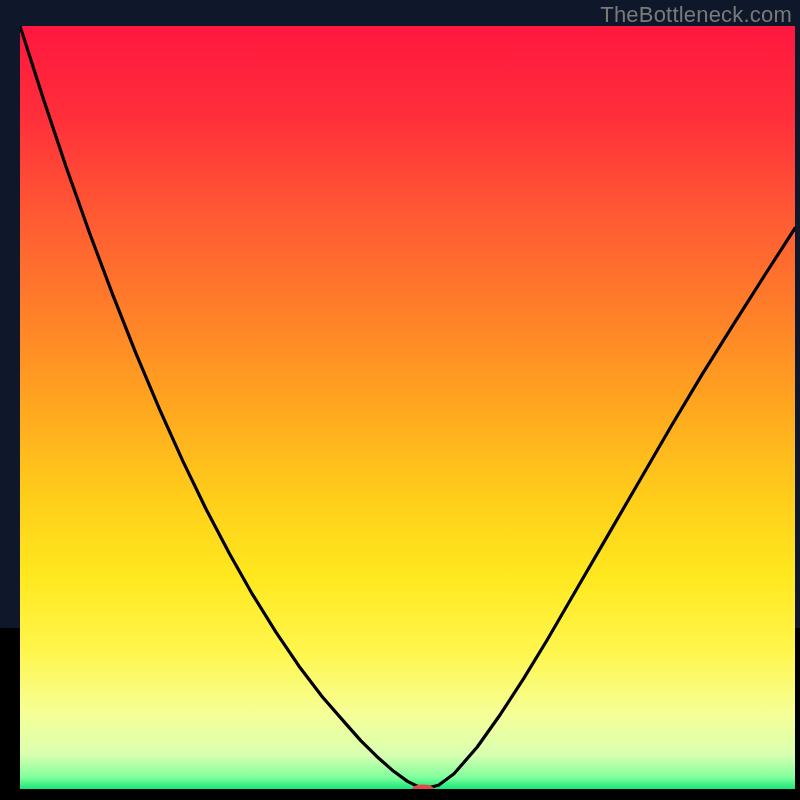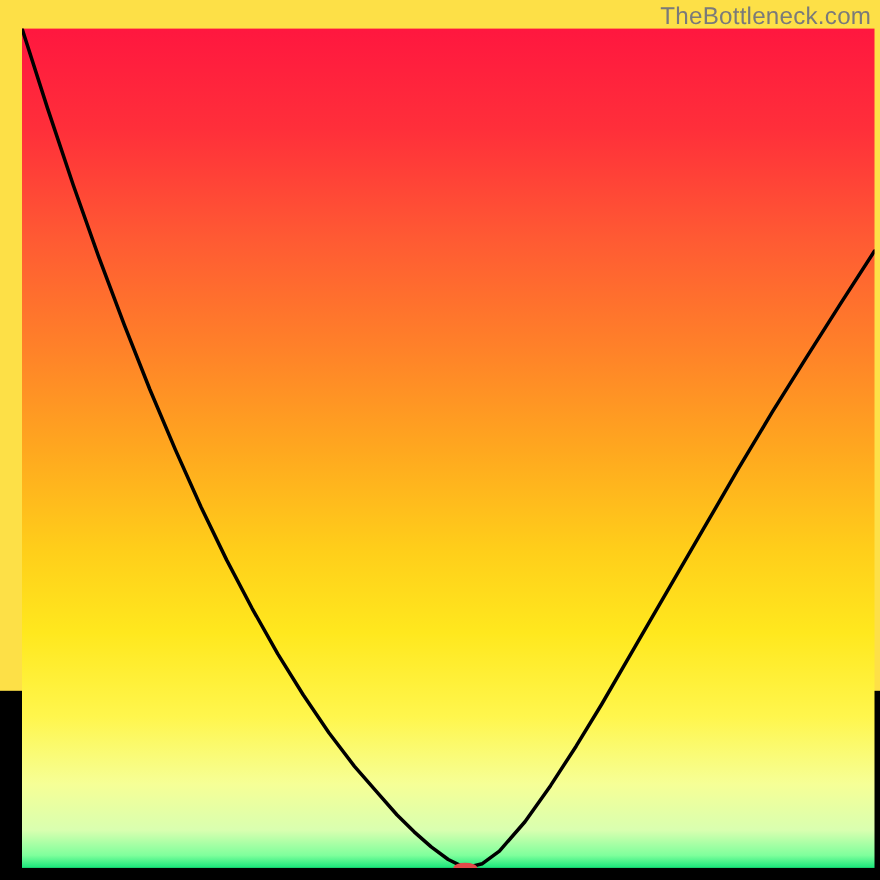--- a/index.html
+++ b/index.html
@@ -8,21 +8,21 @@
     width: 800px;
     height: 800px;
     background: #000000;
     overflow: hidden;
     font-family: Arial, Helvetica, sans-serif;
   }
   .frame {
     position: relative;
     width: 800px;
     height: 628px;
-    background: #fde047;
+    background: #0f172a;
   }
   .watermark {
     position: absolute;
     top: 2px;
     right: 8px;
     color: #7a7a7a;
     font-size: 22px;
     font-weight: 500;
     letter-spacing: 0.2px;
     z-index: 10;

